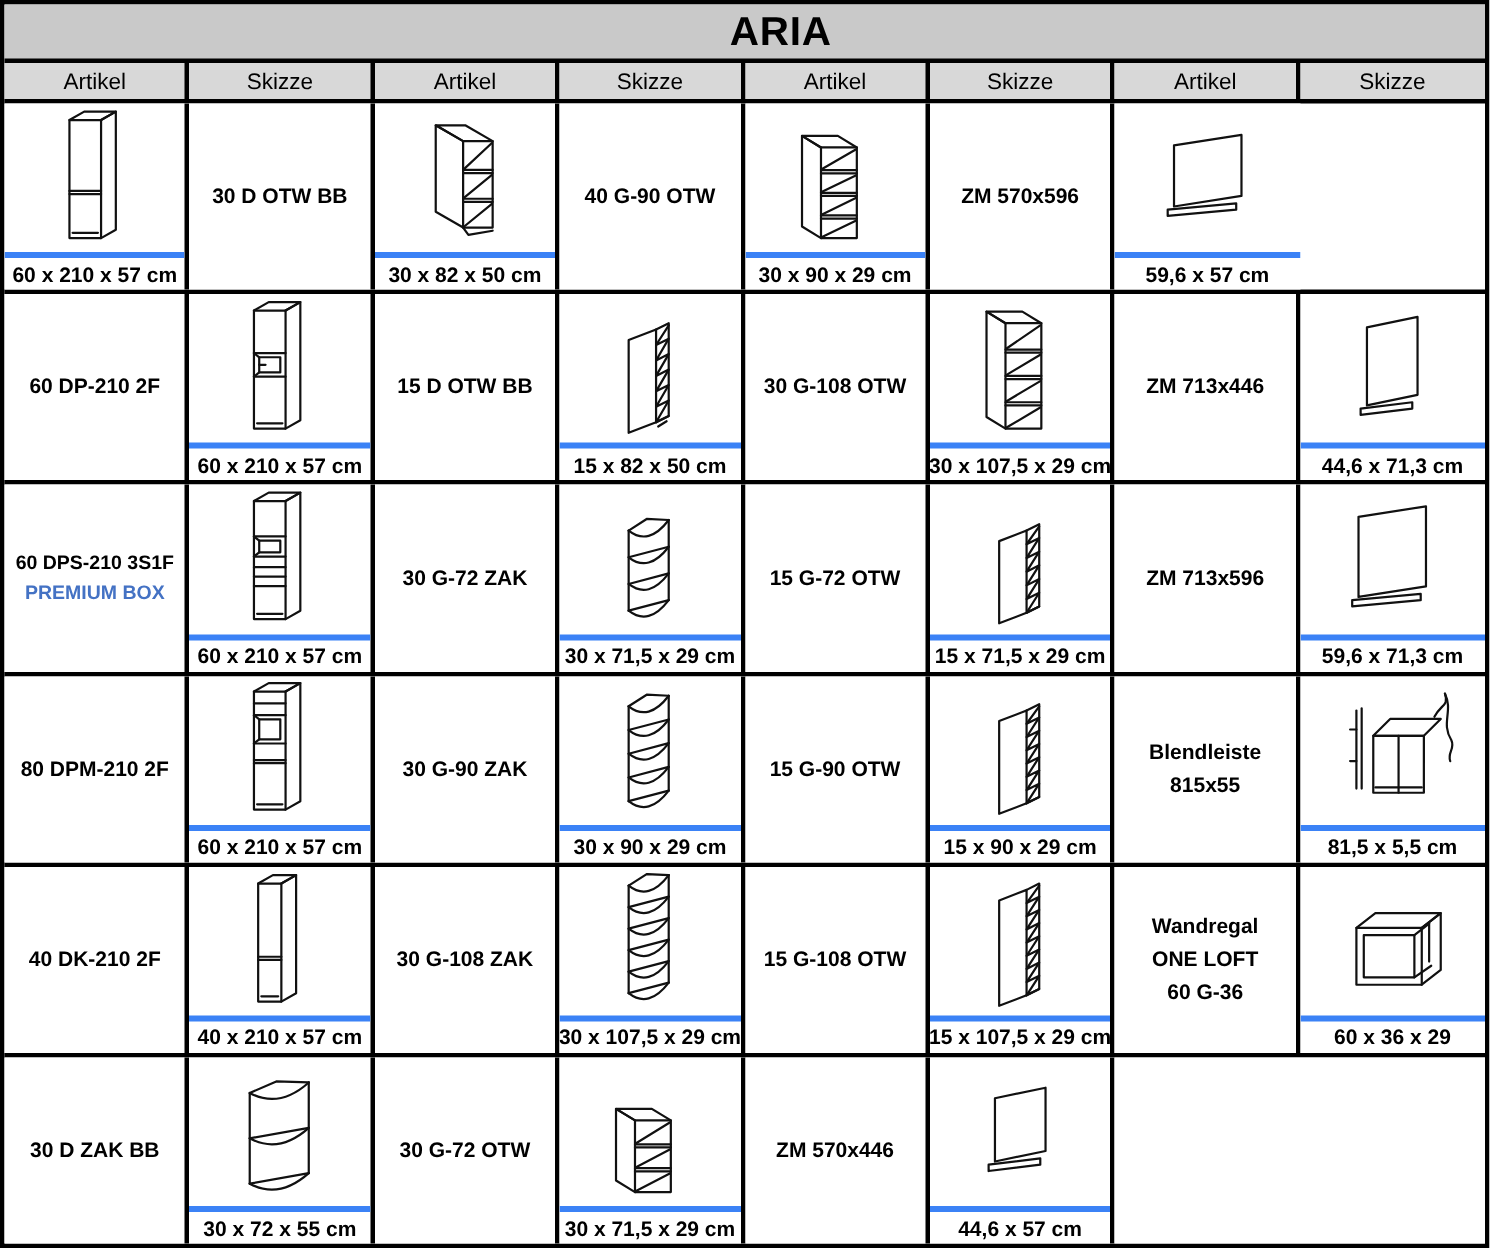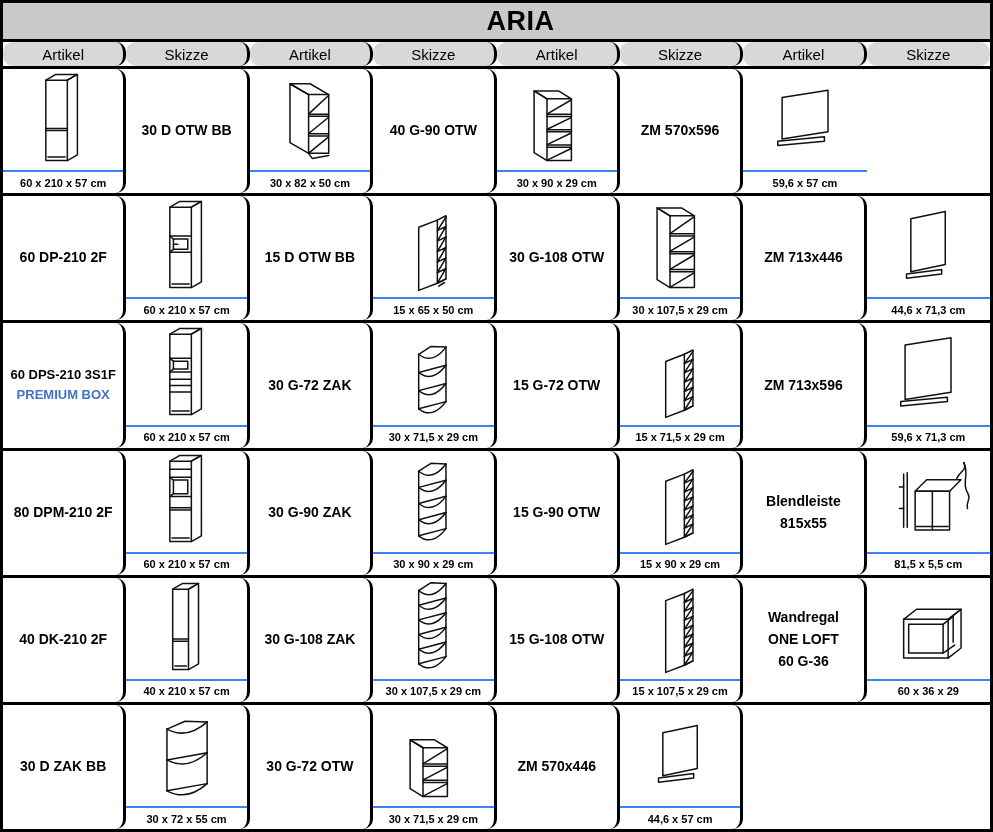--- a/index.html
+++ b/index.html
@@ -7,32 +7,32 @@
          display:flex;flex-direction:column;background:#fff;
          font-family:"Liberation Sans",sans-serif;color:#000;}
   .title{flex:0 0 36px;border-bottom:3px solid #000;display:flex;align-items:center;
          justify-content:center;font-size:27px;font-weight:bold;letter-spacing:.5px;}
   .rows{flex:1;display:flex;flex-direction:column;min-height:0;}
   .row{display:grid;grid-template-columns:repeat(8,1fr);border-bottom:3px solid #000;
        flex:1;min-height:0;}
   .row.hdr{flex:0 0 24px;}
   .row:last-child{border-bottom:none;}
   .cell{border-right:3px solid #000;display:flex;align-items:center;justify-content:center;
-        background:#fff;min-height:0;min-width:0;overflow:hidden;border-radius:10px;}
+        background:#fff;min-height:0;min-width:0;overflow:hidden;}
   .cell:last-child{border-right:none;}
   .hcell{font-size:15px;font-weight:normal;}
   .artikel{flex-direction:column;font-weight:bold;font-size:14px;text-align:center;
            line-height:1.55;padding:2px;}
   .line{white-space:nowrap;display:block;}
   .line.small{font-size:13px;}
   .skizze{flex-direction:column;align-items:stretch;justify-content:flex-start;}
   .sk-draw{flex:1;display:flex;align-items:center;justify-content:center;min-height:0;padding:2px;}
   .sk-draw svg{height:96%;max-height:100px;width:auto;}
-  .sk-dims{flex:0 0 21px;border-top:2px solid #3b82f6;display:flex;align-items:center;
-           justify-content:center;font-size:11px;font-weight:bold;white-space:nowrap;}
+  .sk-dims{flex:0 0 21px;border-top:4px solid #3b82f6;display:flex;align-items:center;
+           justify-content:center;font-size:14px;font-weight:bold;white-space:nowrap;}
   .merged{grid-column:span 2;}
 </style>
 </head>
 <body>
 
 <div class="sheet">
   <div class="title" style="background: rgb(201, 201, 201); padding-left: 48px;">ARIA</div>
   <div class="rows" id="rows">
       <div class="row hdr">
         <div class="cell hcell" style="background: rgb(216, 216, 216);">Artikel</div>
@@ -141,21 +141,21 @@
         </div>
         <div class="cell skizze">
           <div class="sk-draw">
             <svg viewBox="0 0 120 130" fill="none" stroke="#111111" stroke-width="2.1" stroke-linejoin="round" stroke-linecap="round">
               <path d="M40,38 L66,28 V116 L40,126 Z"></path>
               <path d="M66,28 L78,22 V110 L66,116"></path>
               <path d="M78,24 L66,42.666666666666664 L78,36.666666666666664 L66,57.33333333333333 L78,51.33333333333333 L66,72 L78,66 L66,86.66666666666666 L78,80.66666666666666 L66,101.33333333333333 L78,95.33333333333333 L66,116 L78,110"></path>
               <path d="M68,120 L76,115"></path>
             </svg>
           </div>
-          <div class="sk-dims">15 x 65 x 50 cm</div>
+          <div class="sk-dims">15 x 82 x 50 cm</div>
         </div>
         <div class="cell artikel">
           <span class="line">30 G-108 OTW</span>
         </div>
         <div class="cell skizze">
           <div class="sk-draw">
             <svg viewBox="0 0 120 130" fill="none" stroke="#111111" stroke-width="2.1" stroke-linejoin="round" stroke-linecap="round">
               <path d="M46,22 L28,11 H62 L80,22"></path>
               <path d="M46,22 L28,11 V111 L46,122"></path>
               <path d="M46,22 H80 V122 H46 Z"></path>

